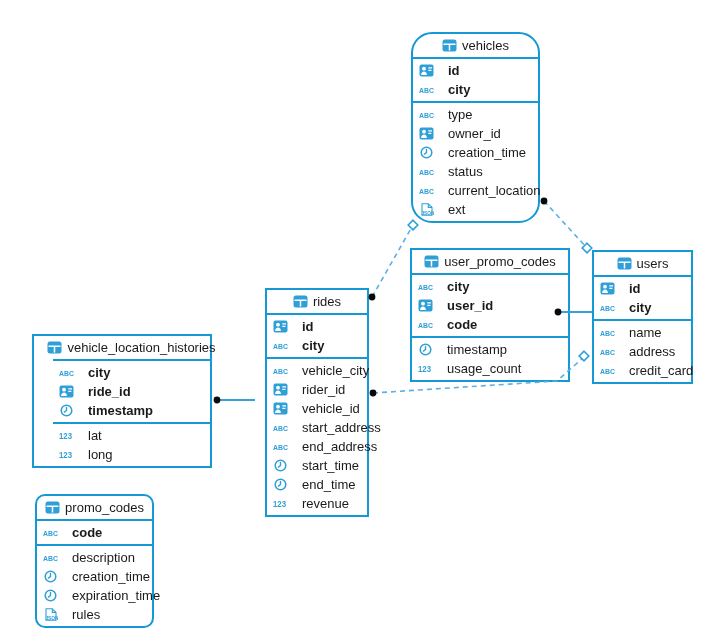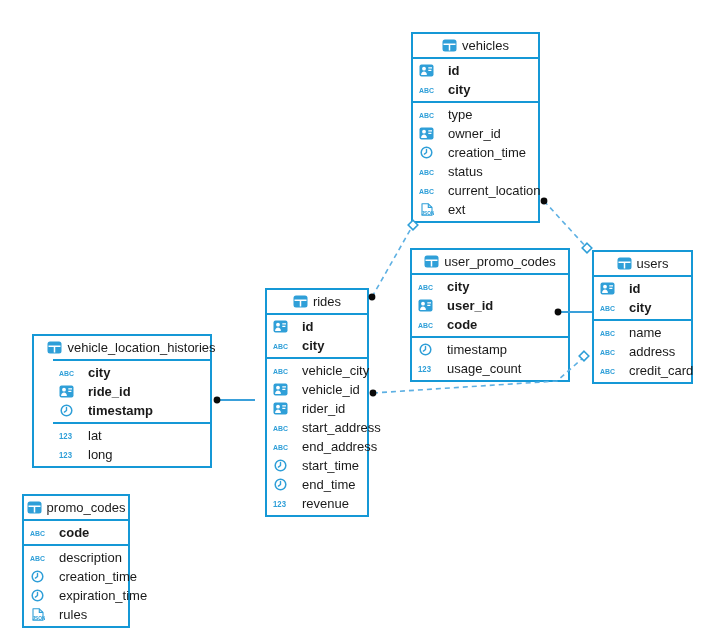--- a/index.html
+++ b/index.html
@@ -29,21 +29,21 @@
   .conn-dashed{fill:none;stroke:#5db0e3;stroke-width:1.6;stroke-dasharray:5 4;}
   .conn-solid{fill:none;stroke:#3aa0da;stroke-width:1.8;}
   .conn-dot{fill:#0a0a0a;}
   .conn-diamond{fill:#fff;stroke:#2f9fd8;stroke-width:1.6;}
 </style>
 </head>
 <body>
 
 <div class="canvas">
   <div id="tables-layer">
-      <div class="tbl" style="left: 411px; top: 32px; width: 129px;">
+      <div class="tbl" style="left: 411px; top: 32px; width: 129px; border-radius: 21px;">
         <div class="tbl-header">
           <span class="t-icon">
             <svg width="15" height="13" viewBox="0 0 15 13">
               <rect x="0.5" y="0.5" width="14" height="12" rx="2.5" fill="#2f9fd8"></rect>
               <path d="M1.5 5.2 H13.5 M7.5 5.2 V11.5" stroke="#fff" stroke-width="1.5" fill="none"></path>
             </svg>
           </span>
           <span>vehicles</span>
         </div>
         <div class="tbl-section">
@@ -287,32 +287,32 @@
           </div>
           <div class="f-row">
             <span class="f-icon">
               <svg width="15" height="13" viewBox="0 0 15 13">
                 <rect x="0.5" y="0.5" width="14" height="12" rx="2" fill="#2f9fd8"></rect>
                 <circle cx="5" cy="4.7" r="1.9" fill="#fff"></circle>
                 <path d="M2.1 11 c0-2.3 1.3-3.5 2.9-3.5 s2.9 1.2 2.9 3.5 z" fill="#fff"></path>
                 <path d="M9.3 3.9 H13 M9.3 6.4 H12.4" stroke="#fff" stroke-width="1.3" fill="none"></path>
               </svg>
             </span>
+            <span class="f-label">rider_id</span>
+          </div>
+          <div class="f-row">
+            <span class="f-icon">
+              <svg width="15" height="13" viewBox="0 0 15 13">
+                <rect x="0.5" y="0.5" width="14" height="12" rx="2" fill="#2f9fd8"></rect>
+                <circle cx="5" cy="4.7" r="1.9" fill="#fff"></circle>
+                <path d="M2.1 11 c0-2.3 1.3-3.5 2.9-3.5 s2.9 1.2 2.9 3.5 z" fill="#fff"></path>
+                <path d="M9.3 3.9 H13 M9.3 6.4 H12.4" stroke="#fff" stroke-width="1.3" fill="none"></path>
+              </svg>
+            </span>
             <span class="f-label">vehicle_id</span>
-          </div>
-          <div class="f-row">
-            <span class="f-icon">
-              <svg width="15" height="13" viewBox="0 0 15 13">
-                <rect x="0.5" y="0.5" width="14" height="12" rx="2" fill="#2f9fd8"></rect>
-                <circle cx="5" cy="4.7" r="1.9" fill="#fff"></circle>
-                <path d="M2.1 11 c0-2.3 1.3-3.5 2.9-3.5 s2.9 1.2 2.9 3.5 z" fill="#fff"></path>
-                <path d="M9.3 3.9 H13 M9.3 6.4 H12.4" stroke="#fff" stroke-width="1.3" fill="none"></path>
-              </svg>
-            </span>
-            <span class="f-label">rider_id</span>
           </div>
           <div class="f-row">
             <span class="f-icon">
               <svg width="15" height="13" viewBox="0 0 15 13">
                 <text x="0" y="9.6" font-size="8" font-weight="bold" fill="#2f9fd8" textLength="15" lengthAdjust="spacingAndGlyphs" font-family="Liberation Sans,sans-serif">ABC</text>
               </svg>
             </span>
             <span class="f-label">start_address</span>
           </div>
           <div class="f-row">
@@ -404,21 +404,21 @@
           <div class="f-row">
             <span class="f-icon">
               <svg width="15" height="13" viewBox="0 0 15 13">
                 <text x="0" y="10" font-size="9" font-weight="bold" fill="#2f9fd8" textLength="13" lengthAdjust="spacingAndGlyphs" font-family="Liberation Sans,sans-serif">123</text>
               </svg>
             </span>
             <span class="f-label">long</span>
           </div>
         </div>
       </div>
-      <div class="tbl" style="left: 22px; top: 494px; width: 108px;">
+      <div class="tbl" style="left: 35px; top: 494px; width: 119px; border-radius: 10px;">
         <div class="tbl-header">
           <span class="t-icon">
             <svg width="15" height="13" viewBox="0 0 15 13">
               <rect x="0.5" y="0.5" width="14" height="12" rx="2.5" fill="#2f9fd8"></rect>
               <path d="M1.5 5.2 H13.5 M7.5 5.2 V11.5" stroke="#fff" stroke-width="1.5" fill="none"></path>
             </svg>
           </span>
           <span>promo_codes</span>
         </div>
         <div class="tbl-section">

